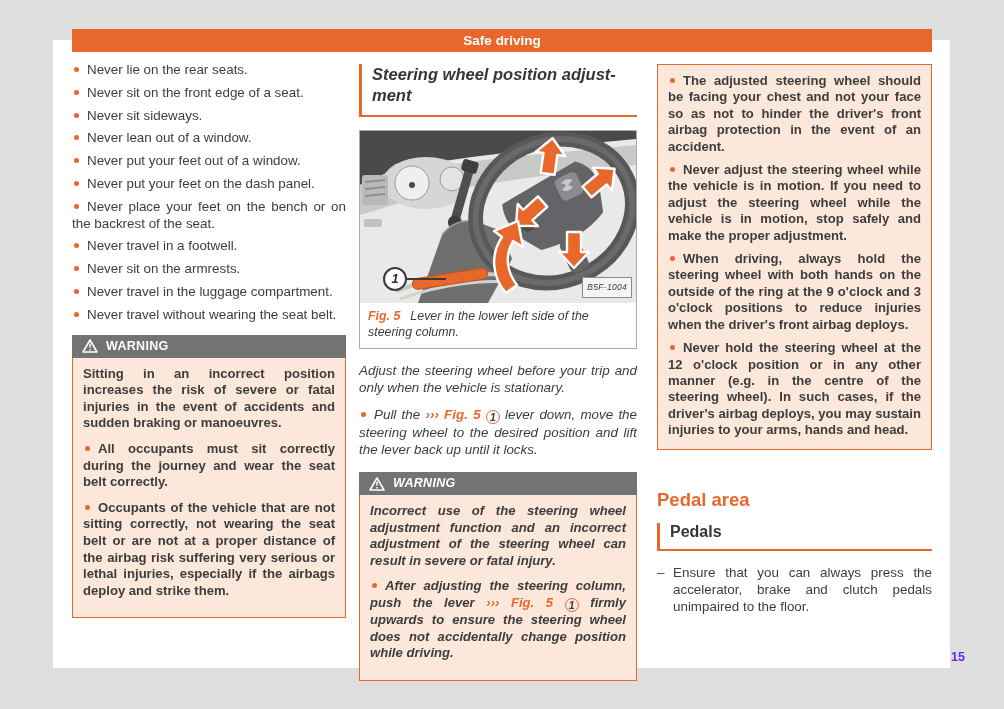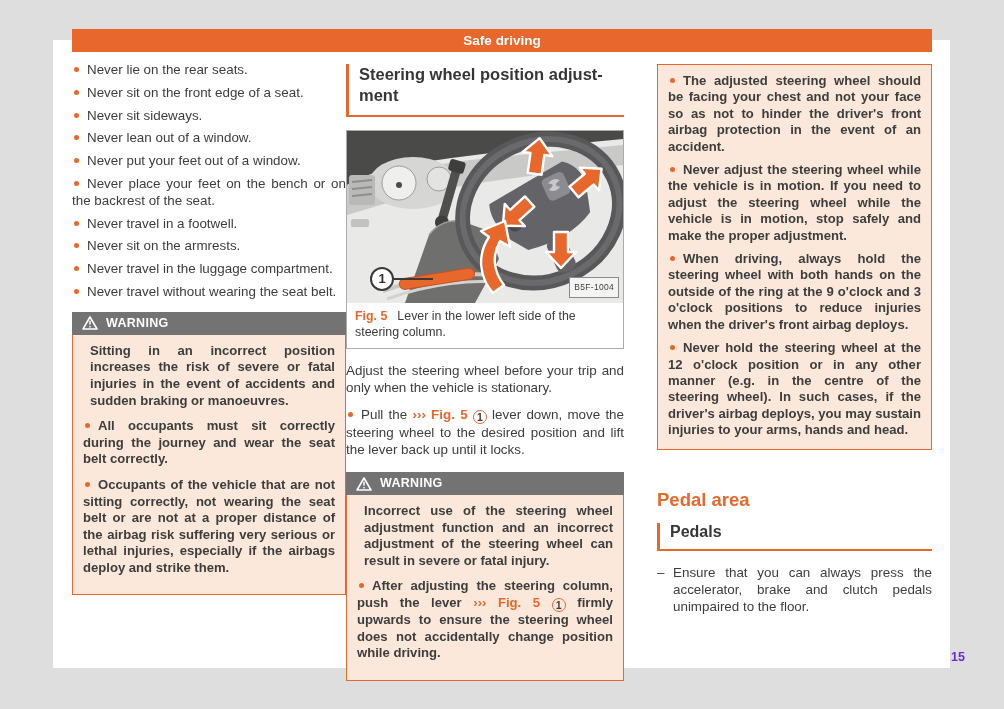--- a/index.html
+++ b/index.html
@@ -17,21 +17,21 @@
     background:#FFFFFF;
   }
   .header-bar{
     position:absolute;left:19px;top:-11px;width:860px;height:23px;
     background:#E8672C;color:#FFFFFF;
     display:flex;align-items:center;justify-content:center;
     font-size:13.5px;font-weight:700;
   }
   .col{position:absolute;font-size:13.4px;line-height:16.8px;}
   .col-left{left:19px;top:22px;width:274px;}
-  .col-mid{left:293px;top:22px;width:278px;}
+  .col-mid{left:306px;top:22px;width:278px;font-style:italic;}
   .col-right{left:604px;top:24px;width:275px;}
 
   
   ul.blist{list-style:none;margin:0;padding:0;}
   ul.blist li{margin:0 0 6px 0;}
   ul.blist li::before{
     content:"";display:inline-block;width:5px;height:5px;border-radius:50%;
     background:#E8672C;margin:0 8px 2px 2px;vertical-align:middle;
   }
   .j{text-align:justify;}
@@ -39,21 +39,21 @@
   
   .warn{margin-top:11px;}
   .warn-head{
     background:#737373;color:#fff;display:flex;align-items:center;gap:8px;
     padding:3px 10px;height:17px;font-size:12.5px;font-weight:700;letter-spacing:.3px;
   }
   .warn-body{
     border:1px solid #E8672C;border-top:none;background:#FBE8DA;
     padding:8px 10px 9px 10px;font-weight:700;line-height:16.6px;font-size:13.1px;
   }
-  .warn-body p{margin:0 0 9px 7px;}
+  .warn-body p{margin:0 0 9px 0;}
   .warn-body p:last-child, .warn-body li:last-child{margin-bottom:0;}
   .warn-body ul.blist li{margin-bottom:9px;}
 
   
   .cont-box{
     border:1px solid #E8672C;background:#FBE8DA;
     padding:8px 10px;font-weight:700;line-height:16.4px;font-size:13.1px;
   }
   .cont-box ul.blist li{margin-bottom:7px;}
   .cont-box ul.blist li:last-child{margin-bottom:2px;}
@@ -118,20 +118,21 @@
     <span>Safe driving</span>
   </div>
 
   <div class="col col-left">
     <ul class="blist">
       <li>Never lie on the rear seats.</li>
       <li>Never sit on the front edge of a seat.</li>
       <li>Never sit sideways.</li>
       <li>Never lean out of a window.</li>
       <li>Never put your feet out of a window.</li>
+      <li>Never put your feet on the dash panel.</li>
       <li class="j">Never place your feet on the bench or on the backrest of the seat.</li>
       <li>Never travel in a footwell.</li>
       <li>Never sit on the armrests.</li>
       <li>Never travel in the luggage compartment.</li>
       <li>Never travel without wearing the seat belt.</li>
     </ul>
 
     <div class="warn">
       <div class="warn-head">
         <svg width="16" height="14" viewBox="0 0 24 21">

